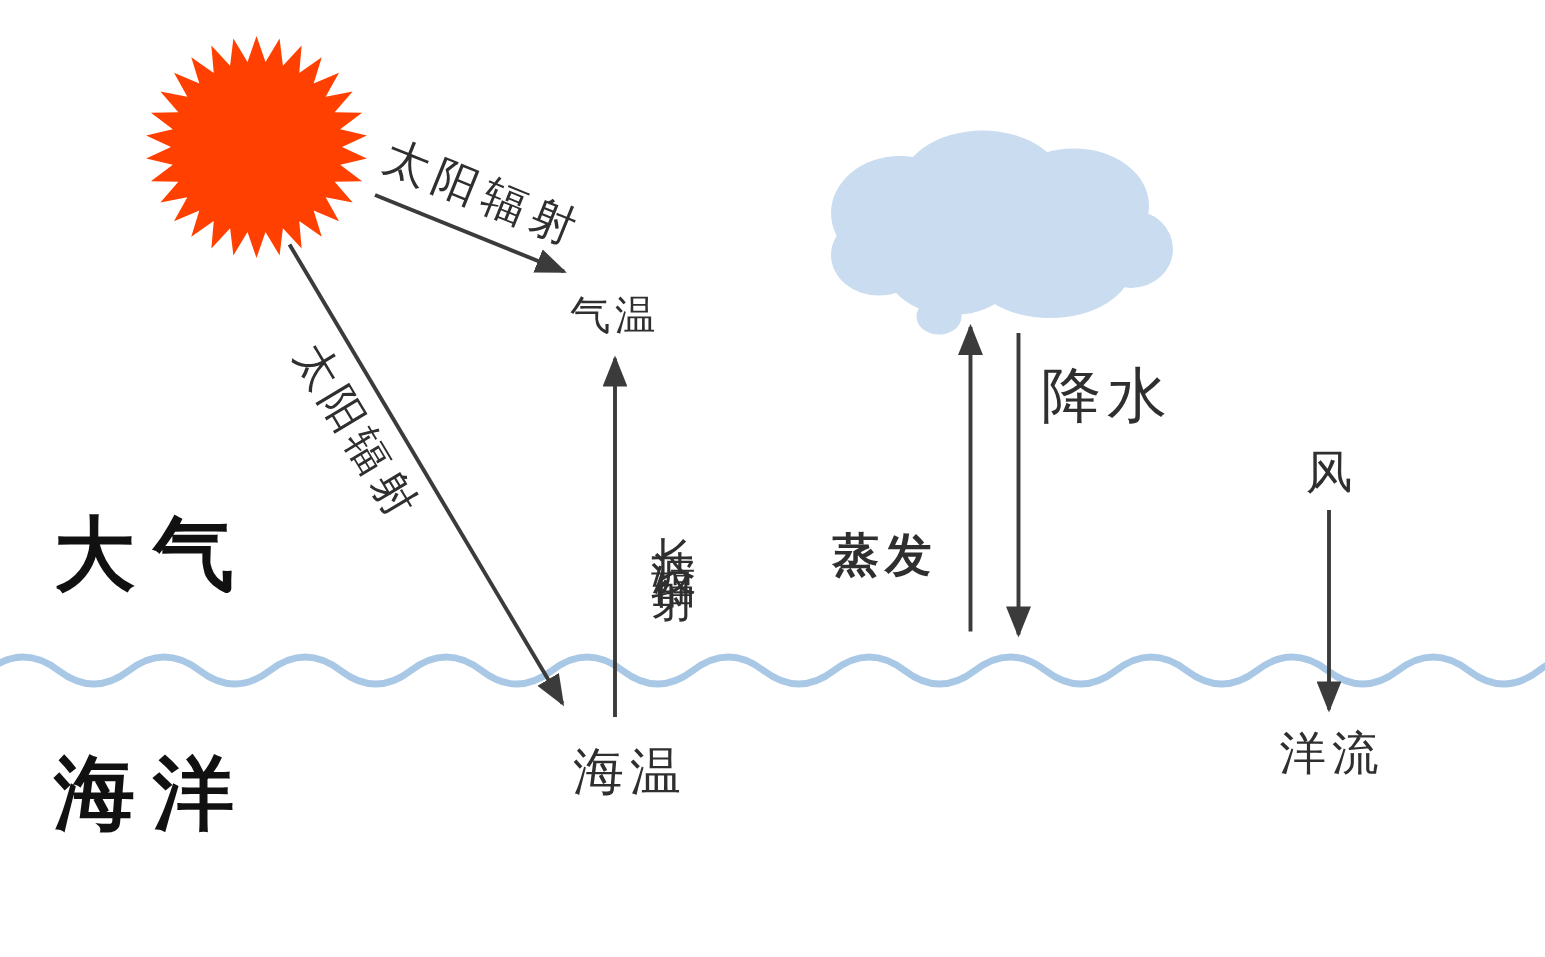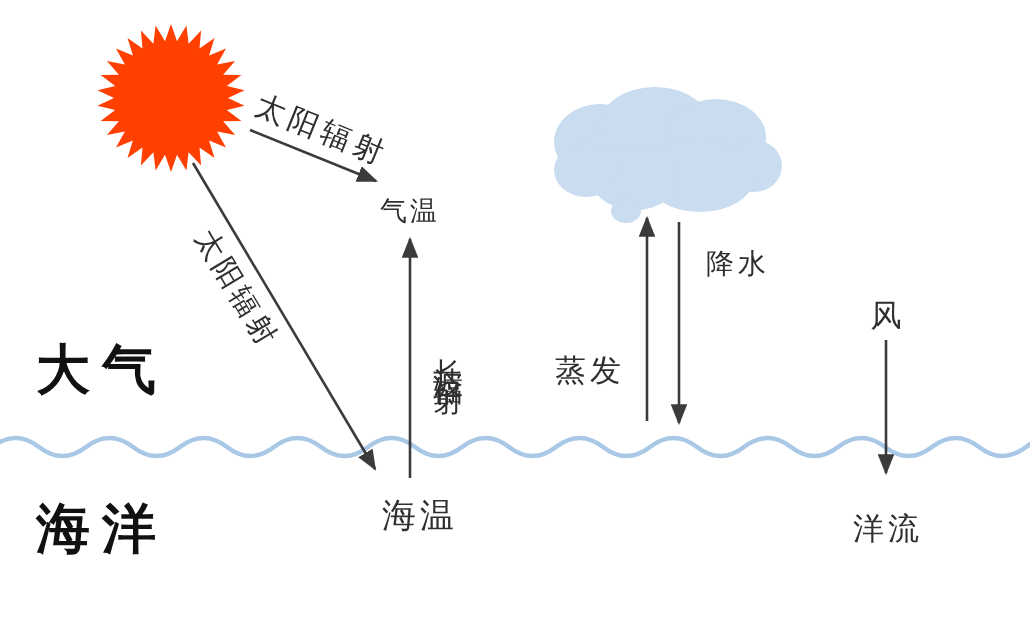--- a/index.html
+++ b/index.html
@@ -23,24 +23,24 @@
     white-space:nowrap;
     transform:translate(-50%,-50%);
     line-height:1;
     user-select:none;
   }
   .lbl-solar-1{left:322px;top:130px;font-size:30px;letter-spacing:5px;transform:translate(-50%,-50%) rotate(22deg);}
   .lbl-solar-2{left:237px;top:289px;font-size:29px;letter-spacing:4px;transform:translate(-50%,-50%) rotate(59deg);}
   .lbl-air-temp{left:410px;top:211px;font-size:27px;letter-spacing:3px;}
   .lbl-longwave{left:448px;top:352px;font-size:30px;letter-spacing:9px;writing-mode:vertical-rl;text-orientation:upright;}
   .lbl-condense{left:662px;top:153px;font-size:30px;letter-spacing:2px;color:var(--cloud-text);}
-  .lbl-evap{left:590px;top:370px;font-size:31px;letter-spacing:4px;}
-  .lbl-precip{left:738px;top:264px;font-size:28px;letter-spacing:4px;}
+  .lbl-evap{left:590px;top:370px;font-size:31px;letter-spacing:4px;font-weight:bold;}
+  .lbl-precip{left:738px;top:264px;font-size:40px;letter-spacing:4px;}
   .lbl-wind{left:886px;top:315px;font-size:31px;}
-  .lbl-current{left:888px;top:502px;font-size:31px;letter-spacing:4px;margin-top:26px;}
+  .lbl-current{left:888px;top:502px;font-size:31px;letter-spacing:4px;}
   .lbl-sea-temp{left:420px;top:516px;font-size:34px;letter-spacing:4px;text-align:center;}
   .lbl-region{font-weight:bold;color:var(--region-text,#111);font-size:54px;letter-spacing:12px;}
   .lbl-atmos{left:102px;top:370px;}
   .lbl-ocean-r{left:102px;top:529px;}
 </style>
 </head>
 <body>
 
 <div class="canvas" style="--sun: #ff4000; --cloud: #c9dcf0; --wave: #a9c8e6; --arrow: #3b3b3b; --text: #2f2f2f; --cloud-text: #36404f; --region-text: #111111; --bg: #ffffff;">
 

